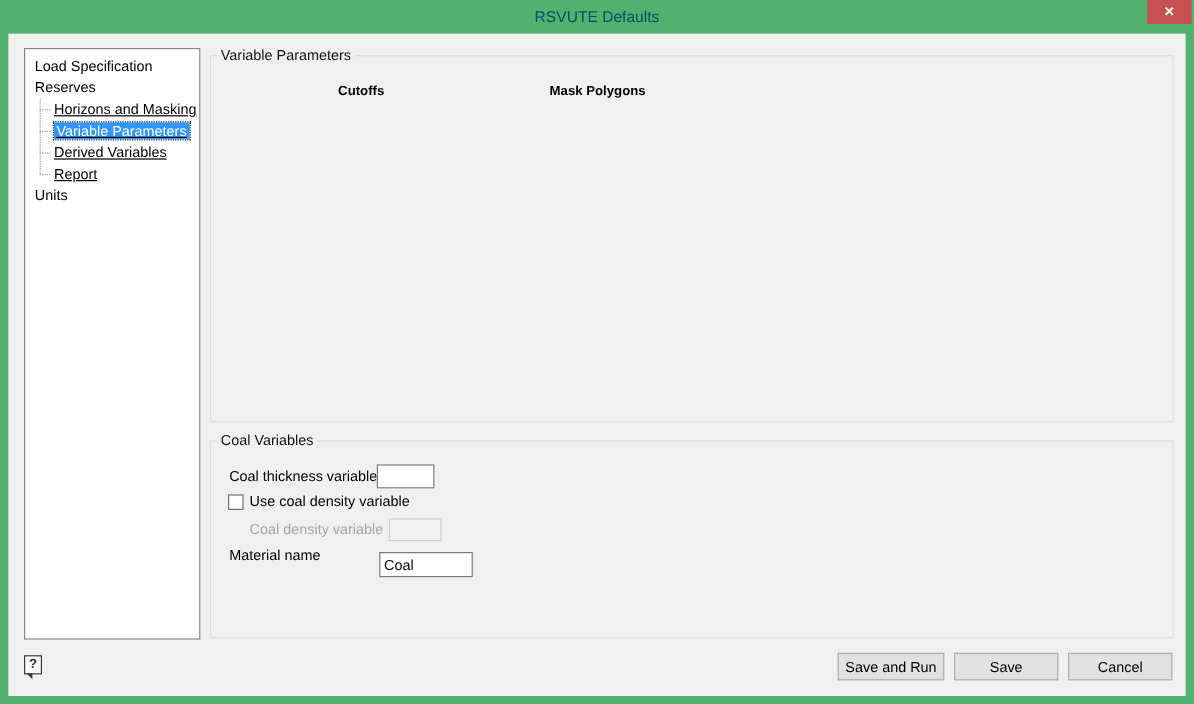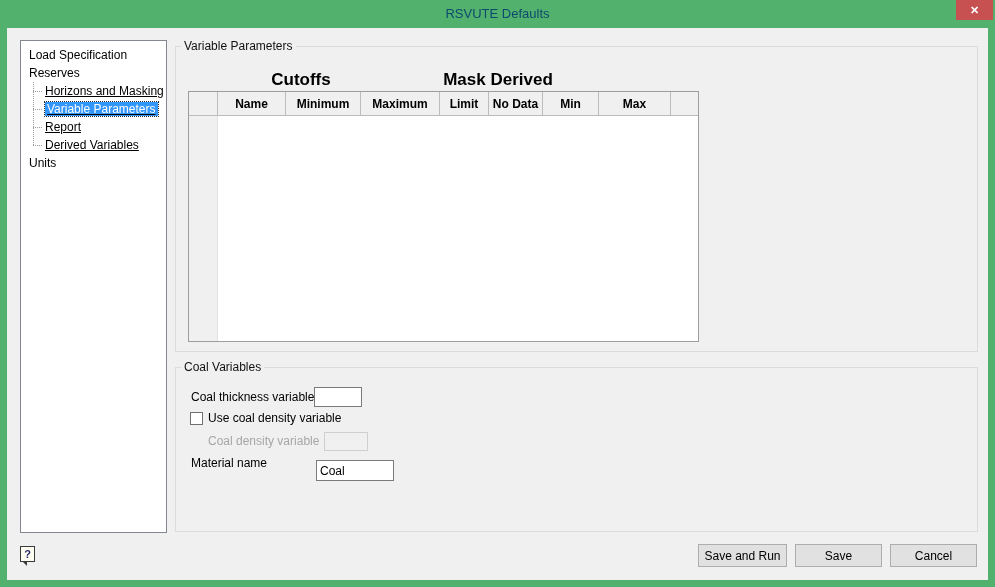--- a/index.html
+++ b/index.html
@@ -24,21 +24,21 @@
   .tree-child { position: relative; padding-left: 24px; height: 18px; line-height: 18px; white-space: nowrap; cursor: default; }
   .tree-child::before { content: ""; position: absolute; left: 12px; top: 9px; width: 9px; border-top: 1px dotted #9a9a9a; }
   .tree-sel { background: #3296fb; color: #fff; outline: 1px dotted #2b2b2b; padding: 0 2px; }
 
   
   .groupbox { position: absolute; border: 1px solid #dcdcdc; }
   .group-label { position: absolute; top: -8px; left: 5px; background: #f0f0f0; padding: 0 3px; color: #111; }
   .gb-vp  { left: 168px; top: 18px;  width: 803px; height: 306px; }
   .gb-coal{ left: 168px; top: 339px; width: 803px; height: 165px; }
 
-  .colgroup-label { position: absolute; top: 23px; font-weight: bold; font-size: 17px; text-align: center; }
+  .colgroup-label { position: absolute; top: 23px; font-weight: bold; font-size: 11px; text-align: center; }
   .cutoffs-label { left: 80px;  width: 90px; }
   .maskpoly-label{ left: 249px; width: 146px; }
 
   
   .vp-table { position: absolute; left: 12px; top: 44px; width: 511px; height: 251px;
               background: #fff; border: 1px solid #9d9d9d; }
   .header-row { display: flex; height: 24px; background: #fff; }
   .hcell { background: #f0f0f0; border-right: 1px solid #bcbcbc; border-bottom: 1px solid #bcbcbc;
            display: flex; align-items: center; justify-content: center;
            font-weight: bold; font-size: 12px; height: 100%; }
@@ -92,53 +92,37 @@
         <span>Reserves</span>
       </div>
       <div class="tree-children">
         <div class="tree-child">
           <span>Horizons and Masking</span>
         </div>
         <div class="tree-child">
           <span class="tree-sel">Variable Parameters</span>
         </div>
         <div class="tree-child">
-          <span>Report</span>
+          <span>Derived Variables</span>
         </div>
         <div class="tree-child">
-          <span>Derived Variables</span>
+          <span>Report</span>
         </div>
       </div>
       <div class="tree-item">
         <span>Units</span>
       </div>
     </div>
 
     <div class="groupbox gb-vp">
       <span class="group-label">Variable Parameters</span>
 
       <div class="colgroup-label cutoffs-label">Cutoffs</div>
-      <div class="colgroup-label maskpoly-label">Mask Derived</div>
+      <div class="colgroup-label maskpoly-label">Mask Polygons</div>
 
-      <div class="vp-table">
-        <div class="header-row">
-          <div class="hcell hc0"></div>
-          <div class="hcell hc1">Name</div>
-          <div class="hcell hc2">Minimum</div>
-          <div class="hcell hc3">Maximum</div>
-          <div class="hcell hc4">Limit</div>
-          <div class="hcell hc5">No Data</div>
-          <div class="hcell hc6">Min</div>
-          <div class="hcell hc7">Max</div>
-          <div class="hfill"></div>
-        </div>
-        <div class="table-body">
-          <div class="rowheader-strip"></div>
-        </div>
-      </div>
     </div>
 
     <div class="groupbox gb-coal">
       <span class="group-label">Coal Variables</span>
 
       <span class="fld-label" style="left:15px; top:22px;">Coal thickness variable</span>
       <input class="txt-input" style="left: 138px; top: 19px; width: 48px; height: 20px;" type="text" value="">
 
       <span class="checkbox" style="left:14px; top:44px;"></span>
       <span class="fld-label" style="left:32px; top:43px;">Use coal density variable</span>

